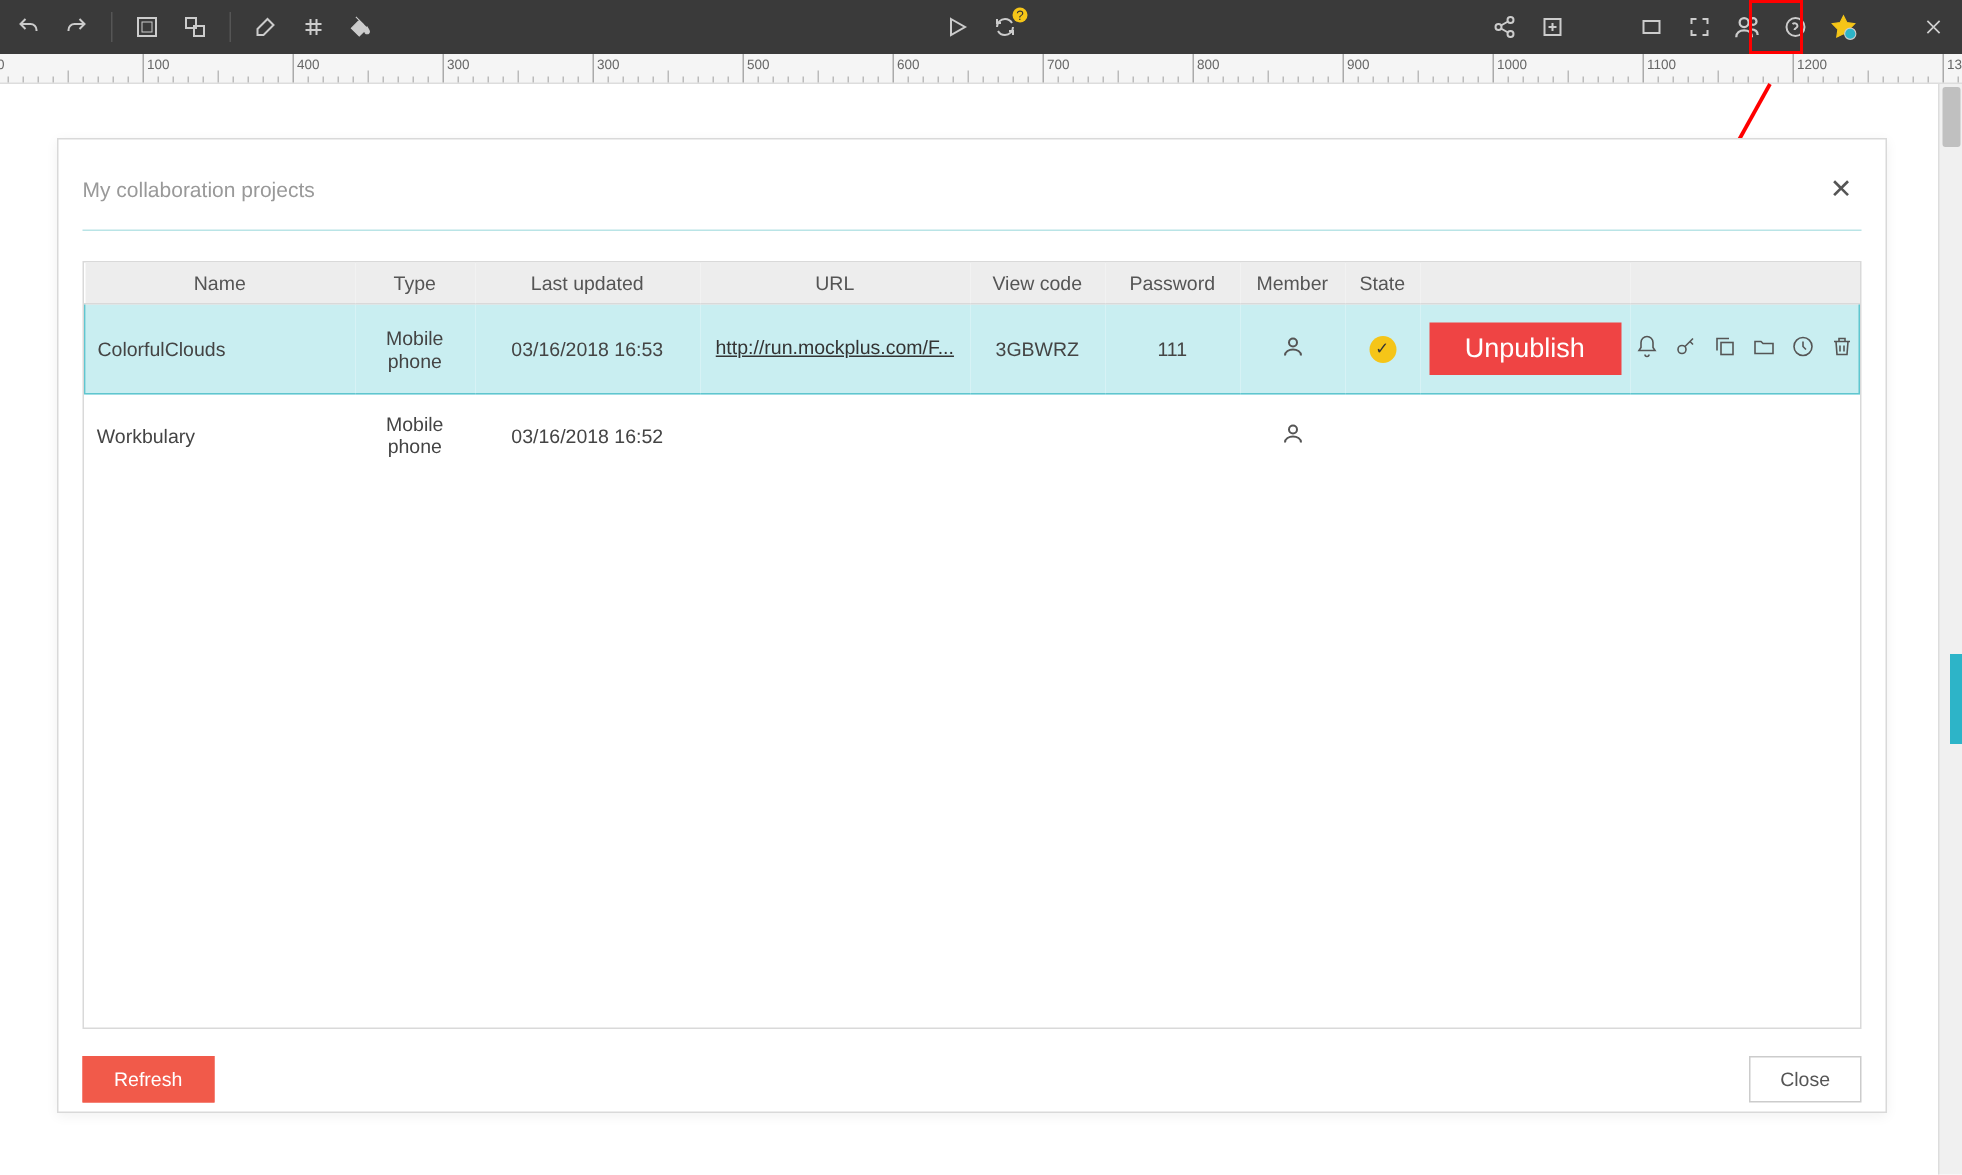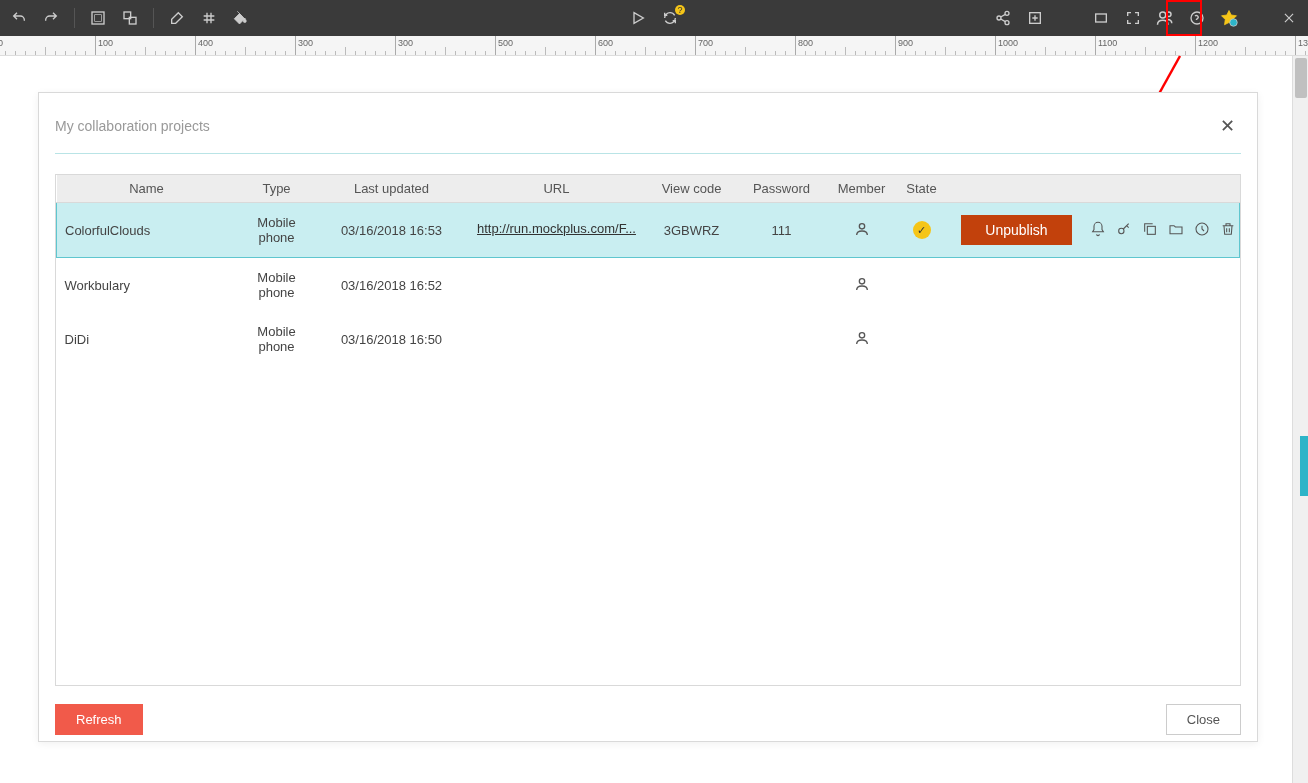--- a/index.html
+++ b/index.html
@@ -40,21 +40,21 @@
   .tbl-wrap { border:1px solid #d9d9d9; height:512px; overflow:hidden; }
   table { width:100%; border-collapse:collapse; table-layout:fixed; }
   thead th { background:#ededed; color:#555; font-weight:400; font-size:13px; padding:6px 4px; border-bottom:1px solid #d9d9d9; text-align:center; }
   tbody td { padding:12px 6px; text-align:center; font-size:13px; color:#444; vertical-align:middle; }
   tbody tr.selected { background:#c9eef1; border:1px solid #5fc6cf; }
   tbody tr.selected td { border-top:1px solid #5fc6cf; border-bottom:1px solid #5fc6cf; }
   td.name-cell { text-align:left; padding-left:8px;margin-left:38px; }
   .url-link { color:#333; text-decoration:underline; cursor:pointer; white-space:nowrap; overflow:hidden; text-overflow:ellipsis; display:inline-block; max-width:160px; }
   .member-icon { display:inline-flex; }
   .state-check { width:18px; height:18px; border-radius:50%; background:#f5c518; display:inline-flex; align-items:center; justify-content:center; color:#333; font-size:11px; }
-  .unpub-btn { background:#c2410c; color:#fff; border:none; padding:7px 24px; font-size:14px; cursor:pointer; }
+  .unpub-btn { background:#ef4444; color:#fff; border:none; padding:7px 24px; font-size:18px; cursor:pointer; }
   .action-icons { display:flex; gap:10px; justify-content:center; align-items:center; }
   .action-icons svg { width:16px; height:16px; stroke:#555; fill:none; cursor:pointer; }
   
   
   .dialog-footer { display:flex; justify-content:space-between; gap:12px; margin-top:18px; }
   .btn { padding:7px 20px; font-size:13px; cursor:pointer; border:1px solid #ccc; background:#fff; color:#555; }
   .btn-primary { background:#f15a4a; color:#fff; border-color:#f15a4a; }
   
   
   .arrow-svg { position:absolute; pointer-events:none; }
@@ -422,37 +422,20 @@
               <td><span class="member-icon">
                   <svg viewBox="0 0 24 24" width="16" height="16">
                     <circle cx="12" cy="8" r="4" fill="none" stroke="#555" stroke-width="2"></circle>
                     <path d="M4 21c0-4 4-6 8-6s8 2 8 6" fill="none" stroke="#555" stroke-width="2"></path>
                   </svg>
                 </span></td>
               <td></td>
               <td></td>
               <td></td>
             </tr>
-            <tr>
-              <td class="name-cell">DiDi</td>
-              <td>Mobile<br>phone</td>
-              <td>03/16/2018 16:50</td>
-              <td></td>
-              <td></td>
-              <td></td>
-              <td><span class="member-icon">
-                  <svg viewBox="0 0 24 24" width="16" height="16">
-                    <circle cx="12" cy="8" r="4" fill="none" stroke="#555" stroke-width="2"></circle>
-                    <path d="M4 21c0-4 4-6 8-6s8 2 8 6" fill="none" stroke="#555" stroke-width="2"></path>
-                  </svg>
-                </span></td>
-              <td></td>
-              <td></td>
-              <td></td>
-            </tr>
           </tbody>
       </table>
     </div>
 
     <div class="dialog-footer">
       <button class="btn btn-primary">Refresh</button>
       <button class="btn">Close</button>
     </div>
   </div>
 </div>

